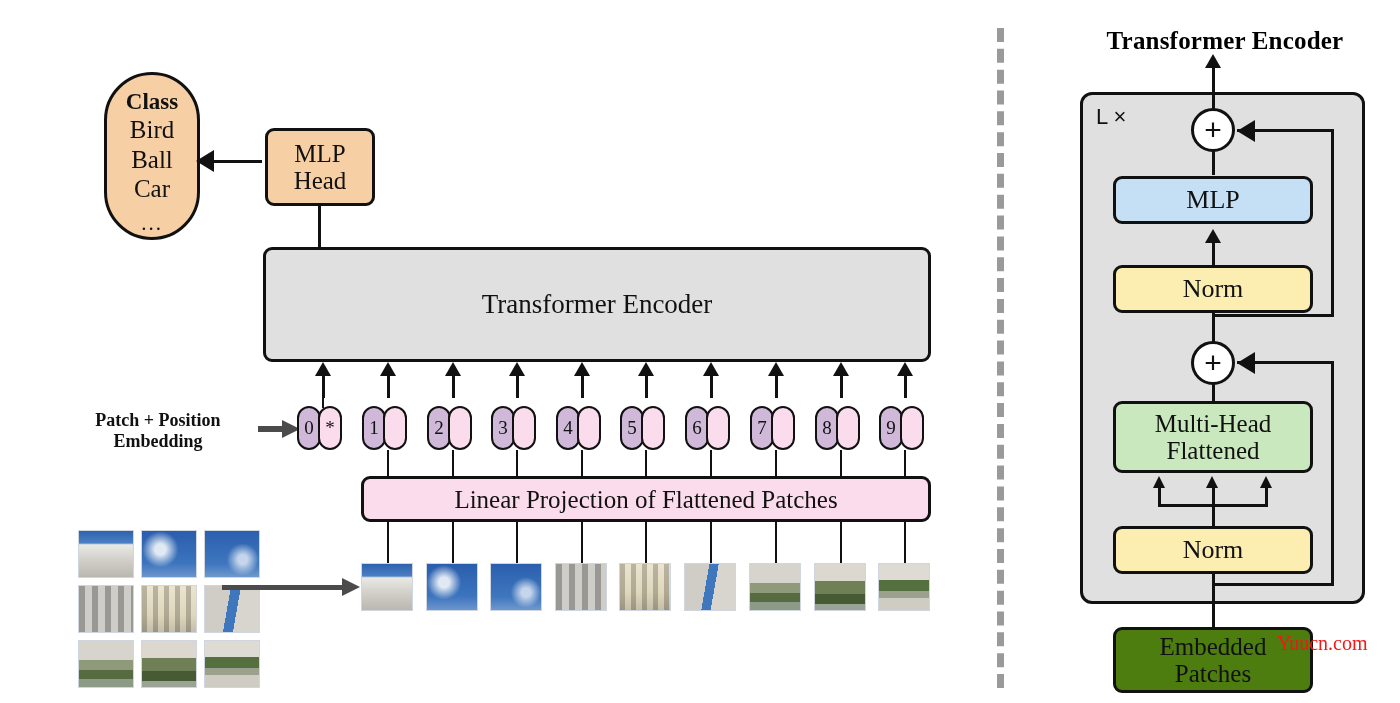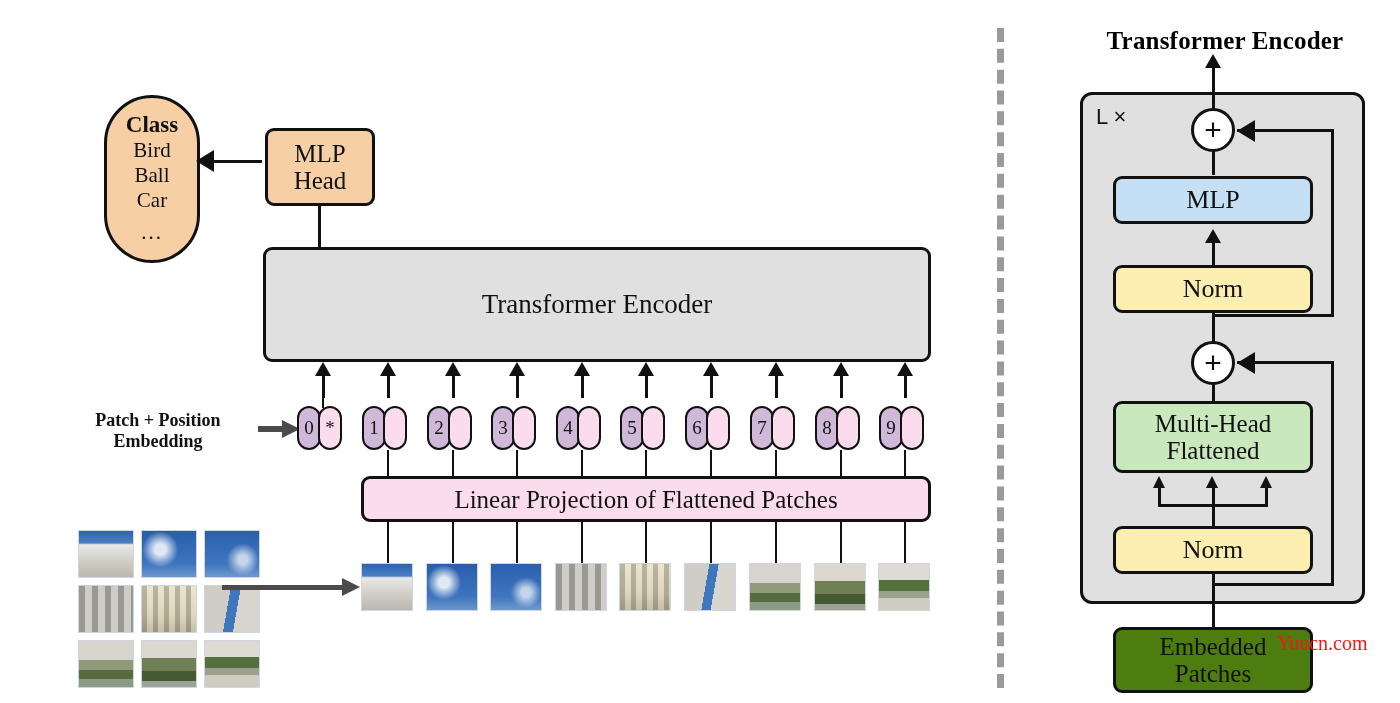--- a/index.html
+++ b/index.html
@@ -45,21 +45,21 @@
     border: 3px solid #111;
     border-radius: 48px;
     display: flex;
     flex-direction: column;
     align-items: center;
     justify-content: flex-start;
     padding-top: 14px;
     color: #111;
   }
   .class-pill .ttl { font-weight: bold; font-size: 23px; line-height: 1.15; }
-  .class-pill .itm { font-size: 21px; line-height: 1.18; }
+  .class-pill .itm { font-size: 25px; line-height: 1.18; }
   .class-pill .dots { font-size: 21px; line-height: 1.0; margin-top: 9px; letter-spacing: 2px; }
 
   
   .lbl-bold {
     font-weight: bold;
     font-size: 18px;
     text-align: center;
     line-height: 1.18;
     color: #111;
   }
@@ -161,21 +161,21 @@
     border-left: 7px dashed #9a9a9a;
   }
 </style>
 </head>
 <body>
 
 <div id="page">
 
   <div class="abs title" style="left:1065px; top:27px; width:320px;">Transformer Encoder</div>
 
-  <div class="abs class-pill" style="left:104px; top:95px; width:96px; height:168px; background:#f7cfa4;">
+  <div class="abs class-pill" style="left:104px; top:72px; width:96px; height:168px; background:#f7cfa4;">
     <div class="ttl">Class</div>
     <div class="itm">Bird</div>
     <div class="itm">Ball</div>
     <div class="itm">Car</div>
     <div class="dots">...</div>
   </div>
 
   <div class="abs hline" style="left:212px; top:160px; width:50px;"></div>
   <div class="abs arrow-left" style="left:196px; top:150px;"></div>
 

